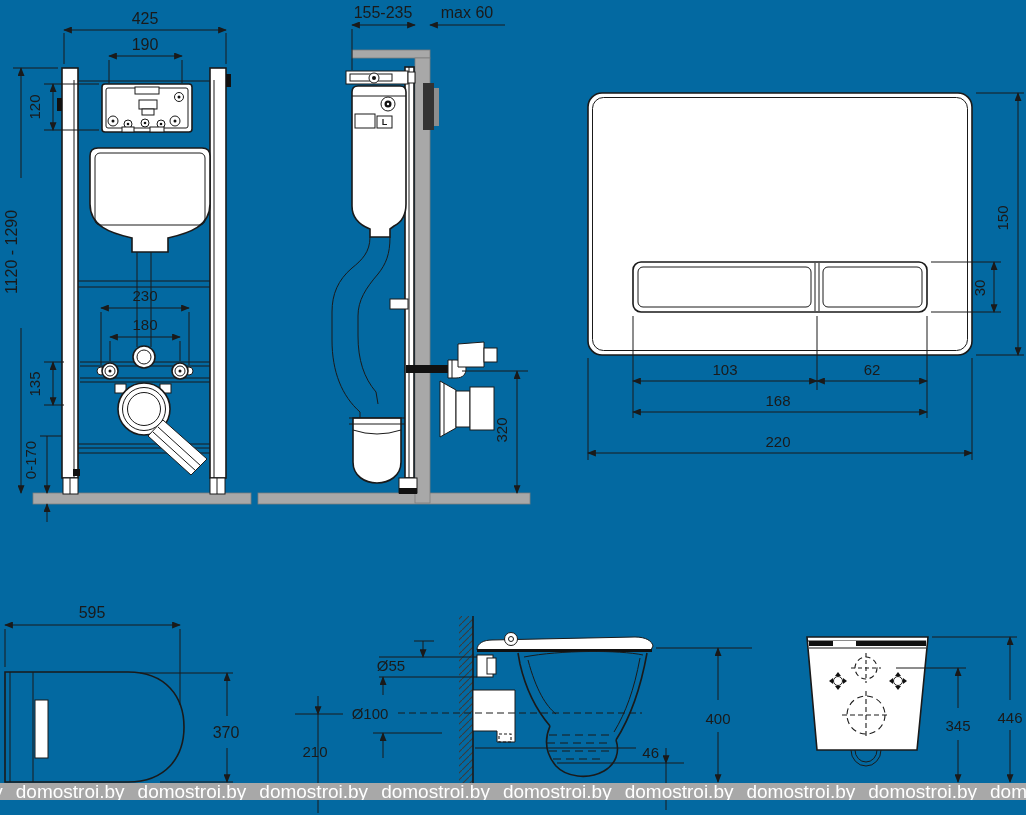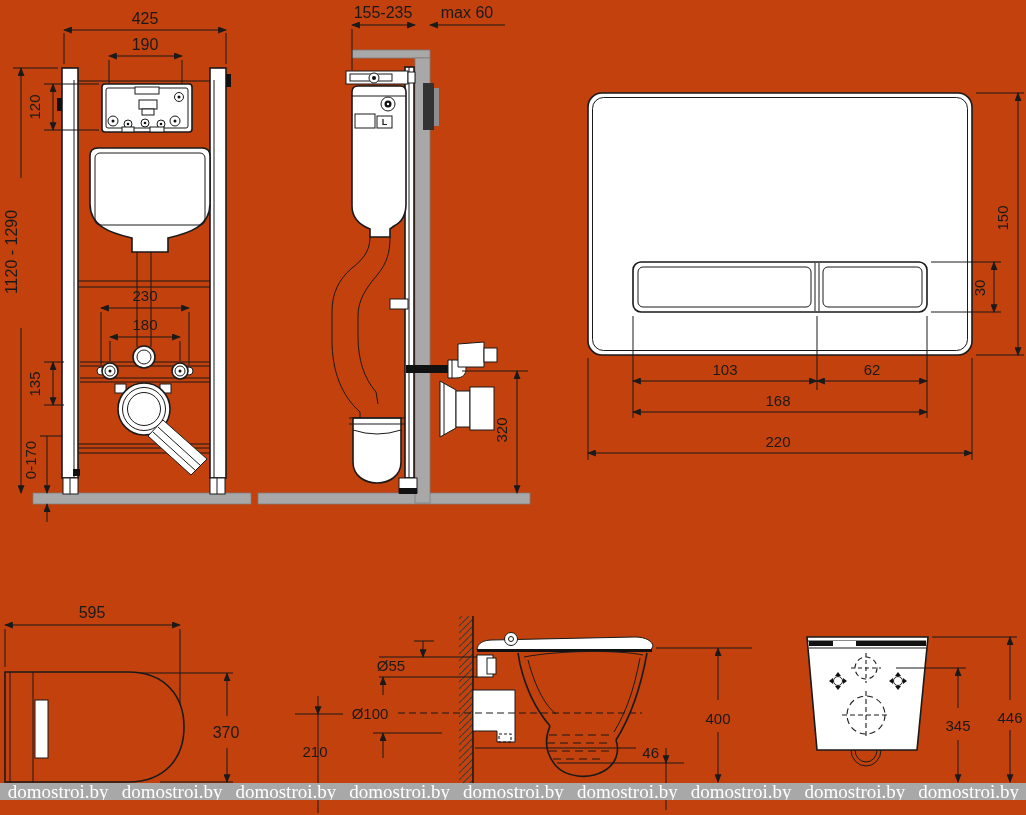--- a/index.html
+++ b/index.html
@@ -1,32 +1,32 @@
 <!DOCTYPE html>
 <html><head>
 <meta charset="utf-8">
 <style>
   html,body{margin:0;padding:0;background:#fff;}
-  #stage{position:relative;width:1026px;height:815px;background:#c2410c;overflow:hidden;
+  #stage{position:relative;width:1026px;height:815px;background:#0369a1;overflow:hidden;
          font-family:"Liberation Sans", sans-serif;}
   svg text{font-family:"Liberation Sans", sans-serif;fill:#1a1a1a;}
   .dim{font-size:15px;}
   .dim-lg{font-size:16px;}
   .dim-sm{font-size:9px;font-weight:bold;}
   .ol{fill:none;stroke:#1a1a1a;stroke-width:1.6;}
   .ol2{fill:none;stroke:#1a1a1a;stroke-width:1;}
   .olw{fill:#fff;stroke:#1a1a1a;stroke-width:1.6;}
   .olw2{fill:#fff;stroke:#1a1a1a;stroke-width:1;}
   .dl{fill:none;stroke:#1a1a1a;stroke-width:1;}
   .gray{fill:#a8a8a8;stroke:#7d7d7d;stroke-width:0.8;}
   .blk{fill:#111;stroke:none;}
   .dash{fill:none;stroke:#1a1a1a;stroke-width:1.1;}
   .watermark{position:absolute;left:0;top:783px;width:1026px;height:17px;background:#a8a8a8;
              color:#fff;font-size:19px;line-height:17px;white-space:nowrap;overflow:hidden;}
-  .watermark span{display:inline-block;margin-right:13px;font-family:Liberation Serif, serif;}
+  .watermark span{display:inline-block;margin-right:13px;}
   .watermark span:first-child{margin-left:-106px;}
 </style>
 </head>
 <body>
 
 <div id="stage">
 <svg width="1026" height="815" viewBox="0 0 1026 815">
   <defs>
     <marker id="arr" viewBox="0 0 10 8" refX="9" refY="4" markerWidth="9" markerHeight="7" orient="auto-start-reverse" markerUnits="strokeWidth">
       <path d="M0,0 L10,4 L0,8 Z" fill="#1a1a1a"></path>

